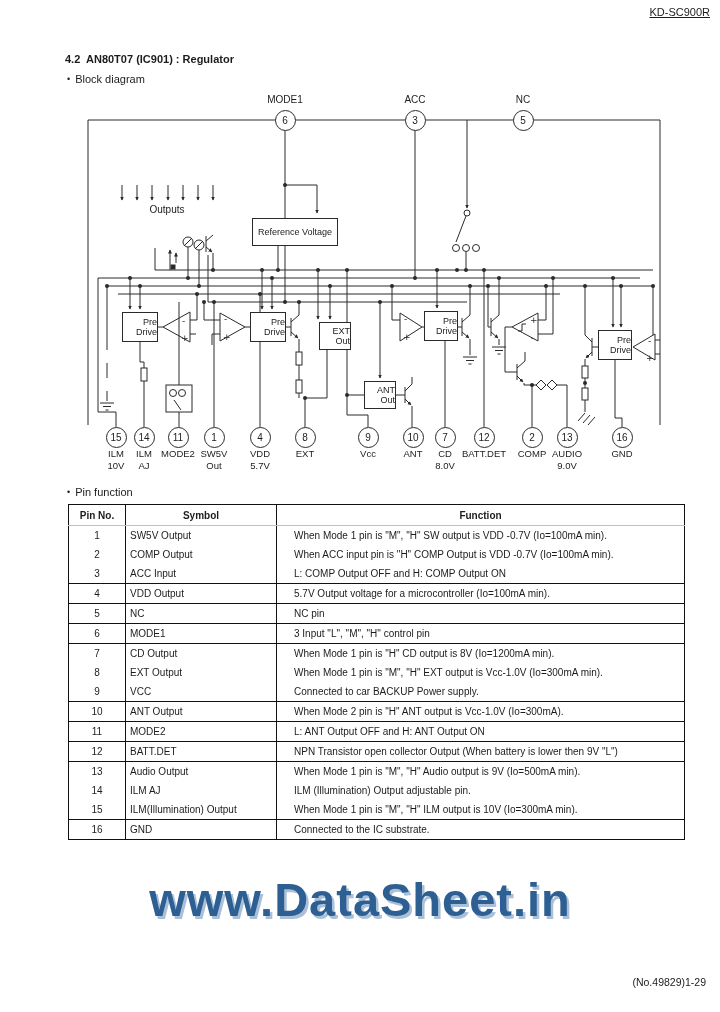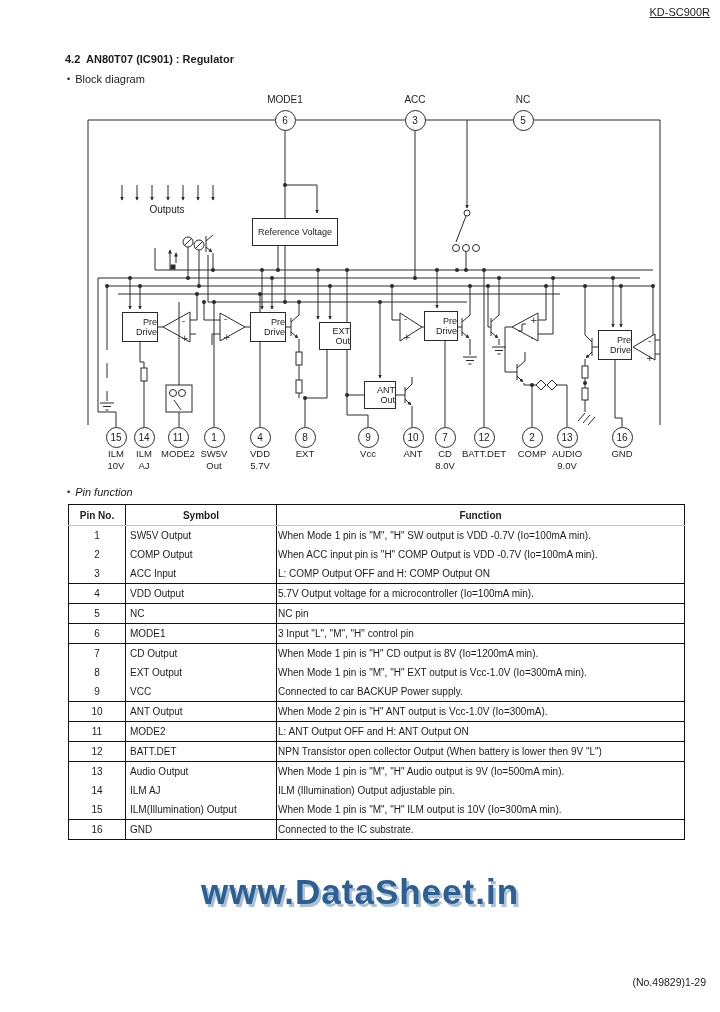--- a/index.html
+++ b/index.html
@@ -3,21 +3,21 @@
 <meta charset="utf-8">
 <style>
   html,body{margin:0;padding:0;background:#e8e8e8;}
   .page{position:relative;width:720px;height:1012px;background:#ffffff;
         font-family:"Liberation Sans","DejaVu Sans",sans-serif;color:#1c1c1c;overflow:hidden;}
   .doc-code{position:absolute;top:6px;right:10px;font-size:11px;text-decoration:underline;}
   .title{position:absolute;left:65px;top:53px;font-size:11px;font-weight:bold;white-space:pre;}
   .bullet{position:absolute;font-size:11px;}
   .bullet .b{font-size:9px;margin-right:5px;position:relative;top:-1px;}
   .bd{left:67px;top:73px;}
-  .pf{left:67px;top:486px;font-style:italic;}
+  .pf{left:67px;top:486px;}
 
   
   .diagram{position:absolute;left:0;top:0;width:720px;height:500px;}
   .diagram svg{position:absolute;left:0;top:0;}
   .blk{position:absolute;border:1px solid #2a2a2a;background:#fff;display:flex;
        align-items:center;justify-content:center;text-align:right;
        font-size:9px;line-height:10px;}
   .note{position:absolute;left:100px;top:133px;width:130px;height:48px;border:1px solid #2a2a2a;
         background:#fff;font-size:9.5px;line-height:12.5px;padding:4px 2px 0 5px;white-space:pre;}
   .outputs{position:absolute;left:132px;top:204px;width:70px;text-align:center;font-size:10px;}
@@ -34,26 +34,26 @@
   .bplab{position:absolute;top:448px;width:56px;text-align:center;font-size:9.5px;line-height:11.5px;white-space:nowrap;}
 
   
   .pintable{position:absolute;left:68px;top:504px;width:616px;border-collapse:collapse;
             table-layout:fixed;border:1.5px solid #111;}
   .pintable col.c1{width:57px;} .pintable col.c2{width:151px;} .pintable col.c3{width:408px;}
   .pintable th{font-weight:bold;font-size:10px;height:18px;border-bottom:1px solid #c4b5fd;}
   .pintable td{font-size:10px;height:19px;padding:0;vertical-align:middle;}
   .pintable td:first-child{text-align:center;}
   .pintable td:nth-child(2){padding-left:4px;}
-  .pintable td:nth-child(3){padding-left:1px;}
+  .pintable td:nth-child(3){padding-left:17px;}
   .pintable th+th,.pintable td+td{border-left:1px solid #111;}
   .pintable tr.gend td{border-bottom:1px solid #111;}
 
   .watermark{position:absolute;left:0;top:872px;width:720px;text-align:center;
-             font-size:35px;font-weight:bold;letter-spacing:1px;color:#2d5f92;
+             font-size:47px;font-weight:bold;letter-spacing:1px;color:#2d5f92;
              text-shadow:2.5px 2.5px 0 #a9c0d8;}
   .footer{position:absolute;right:14px;top:976px;font-size:10.5px;}
 </style>
 </head>
 <body>
 
 <div class="page">
 
   <div class="doc-code">KD-SC900R</div>
   <div class="title">4.2  AN80T07 (IC901) : Regulator</div>

